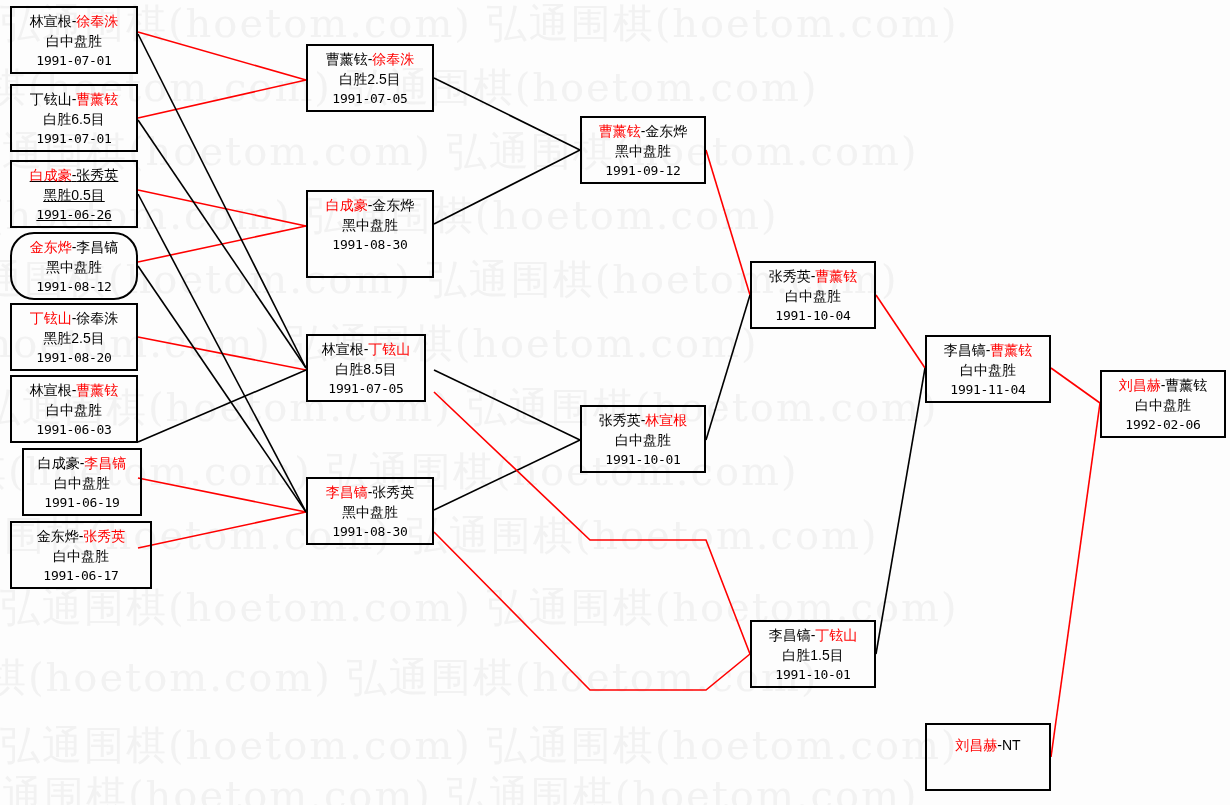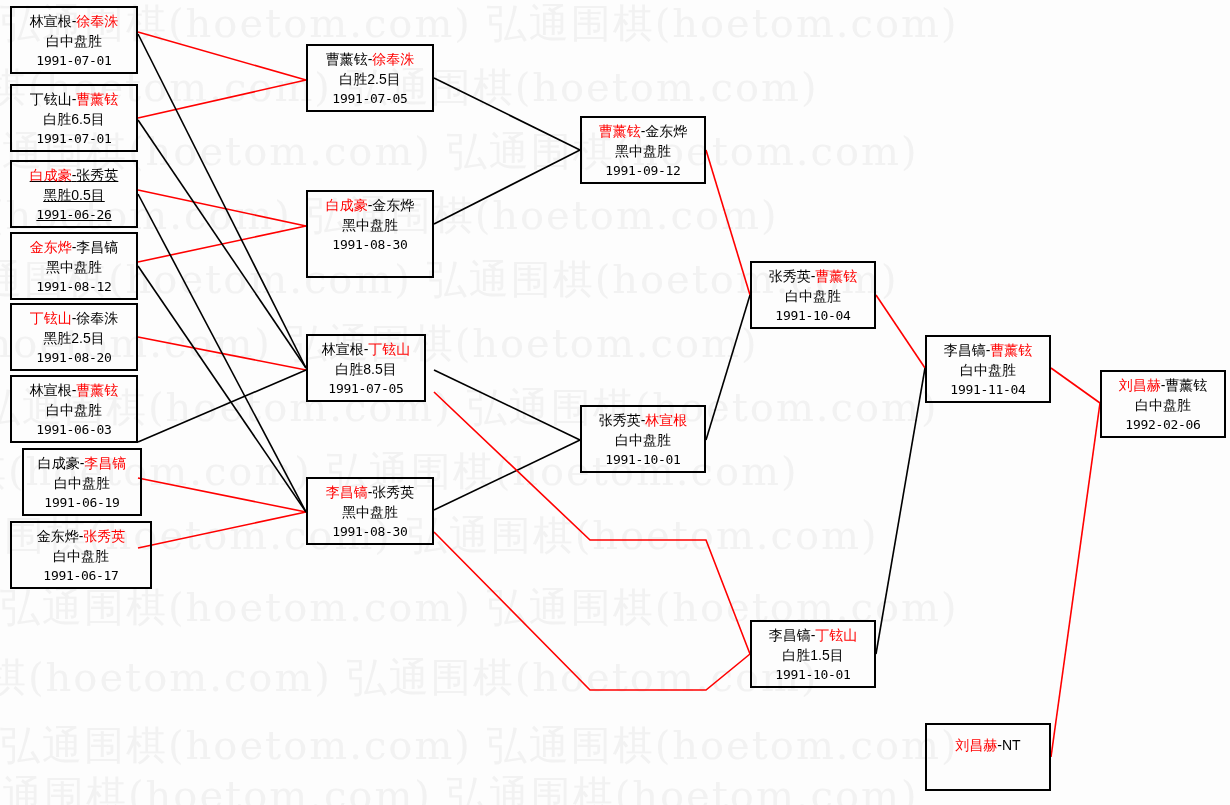--- a/index.html
+++ b/index.html
@@ -111,21 +111,21 @@
       <div class="node" style="left: 10px; top: 84px; width: 128px; height: 68px;">
         <div class="ln players"><span class="p-black">丁铉山</span><span class="sep">-</span><span class="p-red">曹薰铉</span></div>
         <div class="ln result">白胜6.5目</div>
         <div class="ln date">1991-07-01</div>
       </div>
       <div class="node" style="left: 10px; top: 160px; width: 128px; height: 68px; text-decoration: underline;">
         <div class="ln players"><span class="p-red">白成豪</span><span class="sep">-</span><span class="p-black">张秀英</span></div>
         <div class="ln result">黑胜0.5目</div>
         <div class="ln date">1991-06-26</div>
       </div>
-      <div class="node" style="left: 10px; top: 232px; width: 128px; height: 68px;">
+      <div class="node" style="left: 10px; top: 232px; width: 128px; height: 68px; border-radius: 24px;">
         <div class="ln players"><span class="p-red">金东烨</span><span class="sep">-</span><span class="p-black">李昌镐</span></div>
         <div class="ln result">黑中盘胜</div>
         <div class="ln date">1991-08-12</div>
       </div>
       <div class="node" style="left: 10px; top: 303px; width: 128px; height: 68px;">
         <div class="ln players"><span class="p-red">丁铉山</span><span class="sep">-</span><span class="p-black">徐奉洙</span></div>
         <div class="ln result">黑胜2.5目</div>
         <div class="ln date">1991-08-20</div>
       </div>
       <div class="node" style="left: 10px; top: 375px; width: 128px; height: 68px;">

